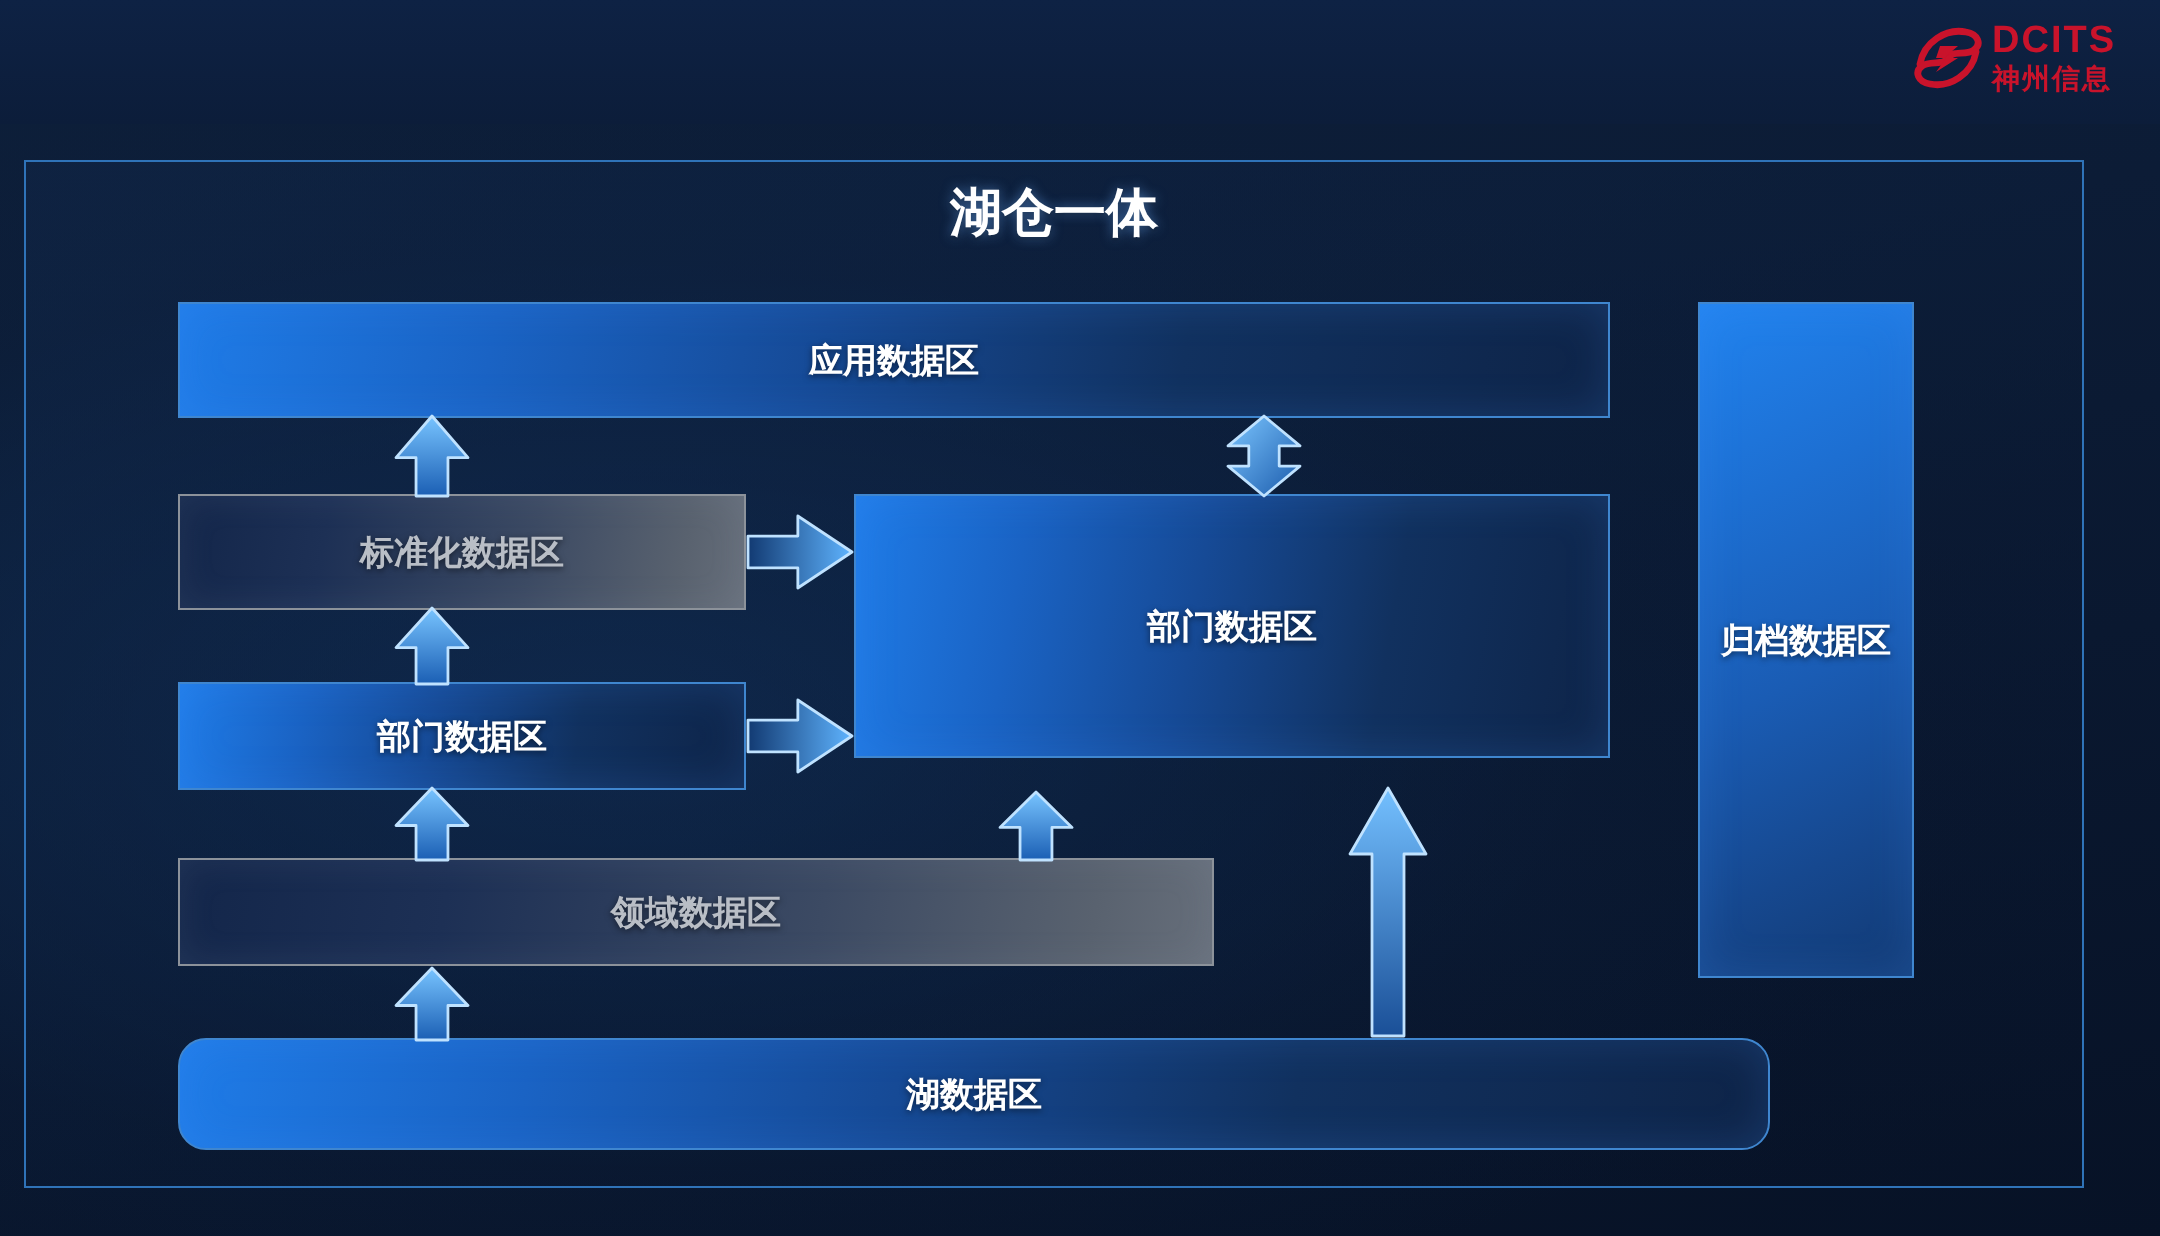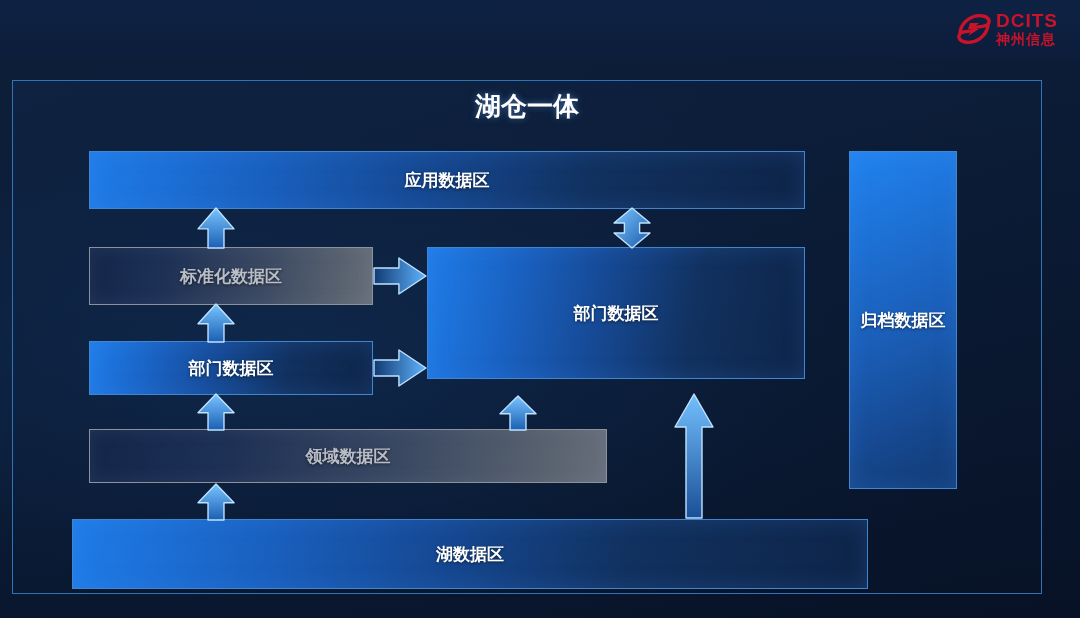--- a/index.html
+++ b/index.html
@@ -112,21 +112,21 @@
       </div>
       <div class="box grey" style="left: 76px; top: 166px; width: 284px; height: 58px;">
         <span>标准化数据区</span>
       </div>
       <div class="box blue" style="left: 76px; top: 260px; width: 284px; height: 54px;">
         <span>部门数据区</span>
       </div>
       <div class="box grey" style="left: 76px; top: 348px; width: 518px; height: 54px;">
         <span>领域数据区</span>
       </div>
-      <div class="box blue" style="left: 59px; top: 438px; width: 796px; height: 70px;">
+      <div class="box blue" style="left: 76px; top: 438px; width: 796px; height: 56px; border-radius: 14px;">
         <span>湖数据区</span>
       </div>
       <div class="box blue" style="left: 414px; top: 166px; width: 378px; height: 132px;">
         <span>部门数据区</span>
       </div>
       <div class="box vert" style="left: 836px; top: 70px; width: 108px; height: 338px;">
         <span>归档数据区</span>
       </div>
       <div class="arrow" style="left: 184px; top: 402px;">
         <svg width="38" height="38" viewBox="0 0 38 38">

